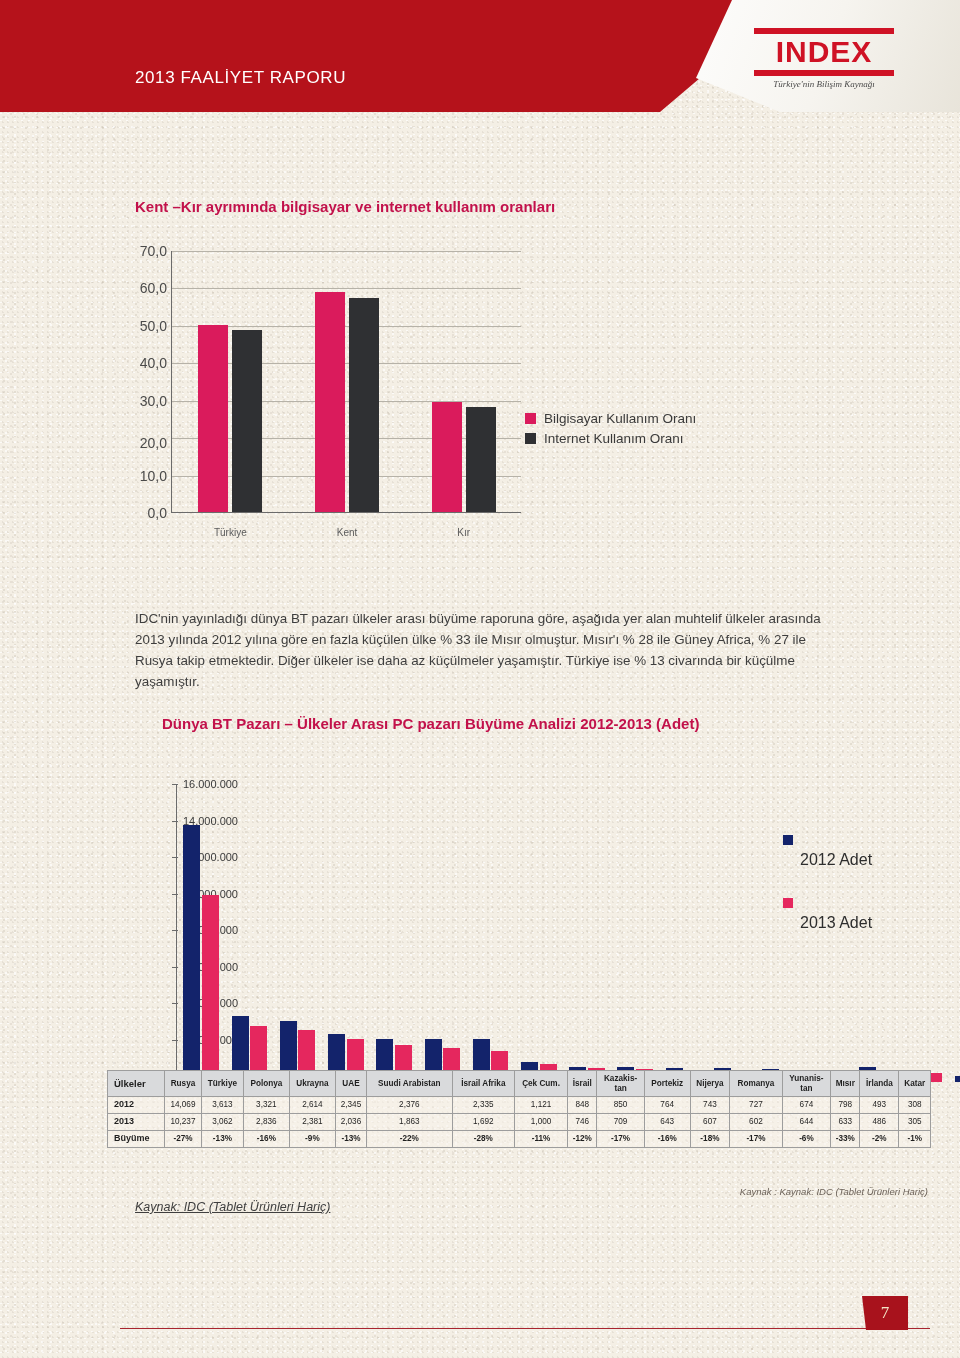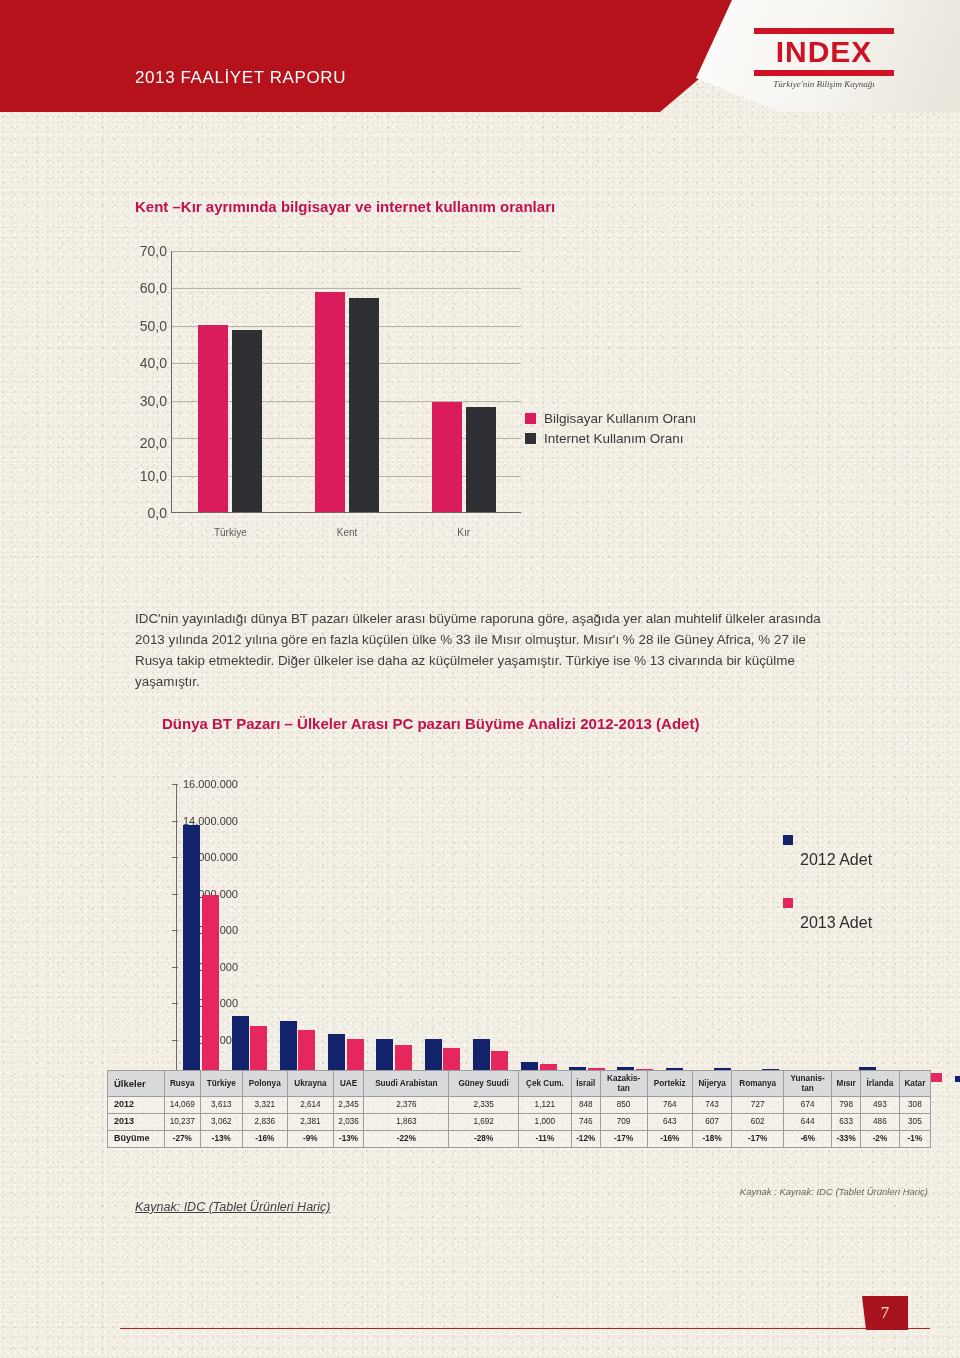--- a/index.html
+++ b/index.html
@@ -332,21 +332,21 @@
   <table class="tbl">
     <thead>
         <tr id="tbl-head">
           <th class="first">Ülkeler</th>
           <th>Rusya</th>
           <th>Türkiye</th>
           <th>Polonya</th>
           <th>Ukrayna</th>
           <th>UAE</th>
           <th>Suudi Arabistan</th>
-          <th>Güney Suudi</th>
+          <th>İsrail Afrika</th>
           <th>Çek Cum.</th>
           <th>İsrail</th>
           <th>Kazakis-<br>tan</th>
           <th>Portekiz</th>
           <th>Nijerya</th>
           <th>Romanya</th>
           <th>Yunanis-<br>tan</th>
           <th>Mısır</th>
           <th>İrlanda</th>
           <th>Katar</th>

